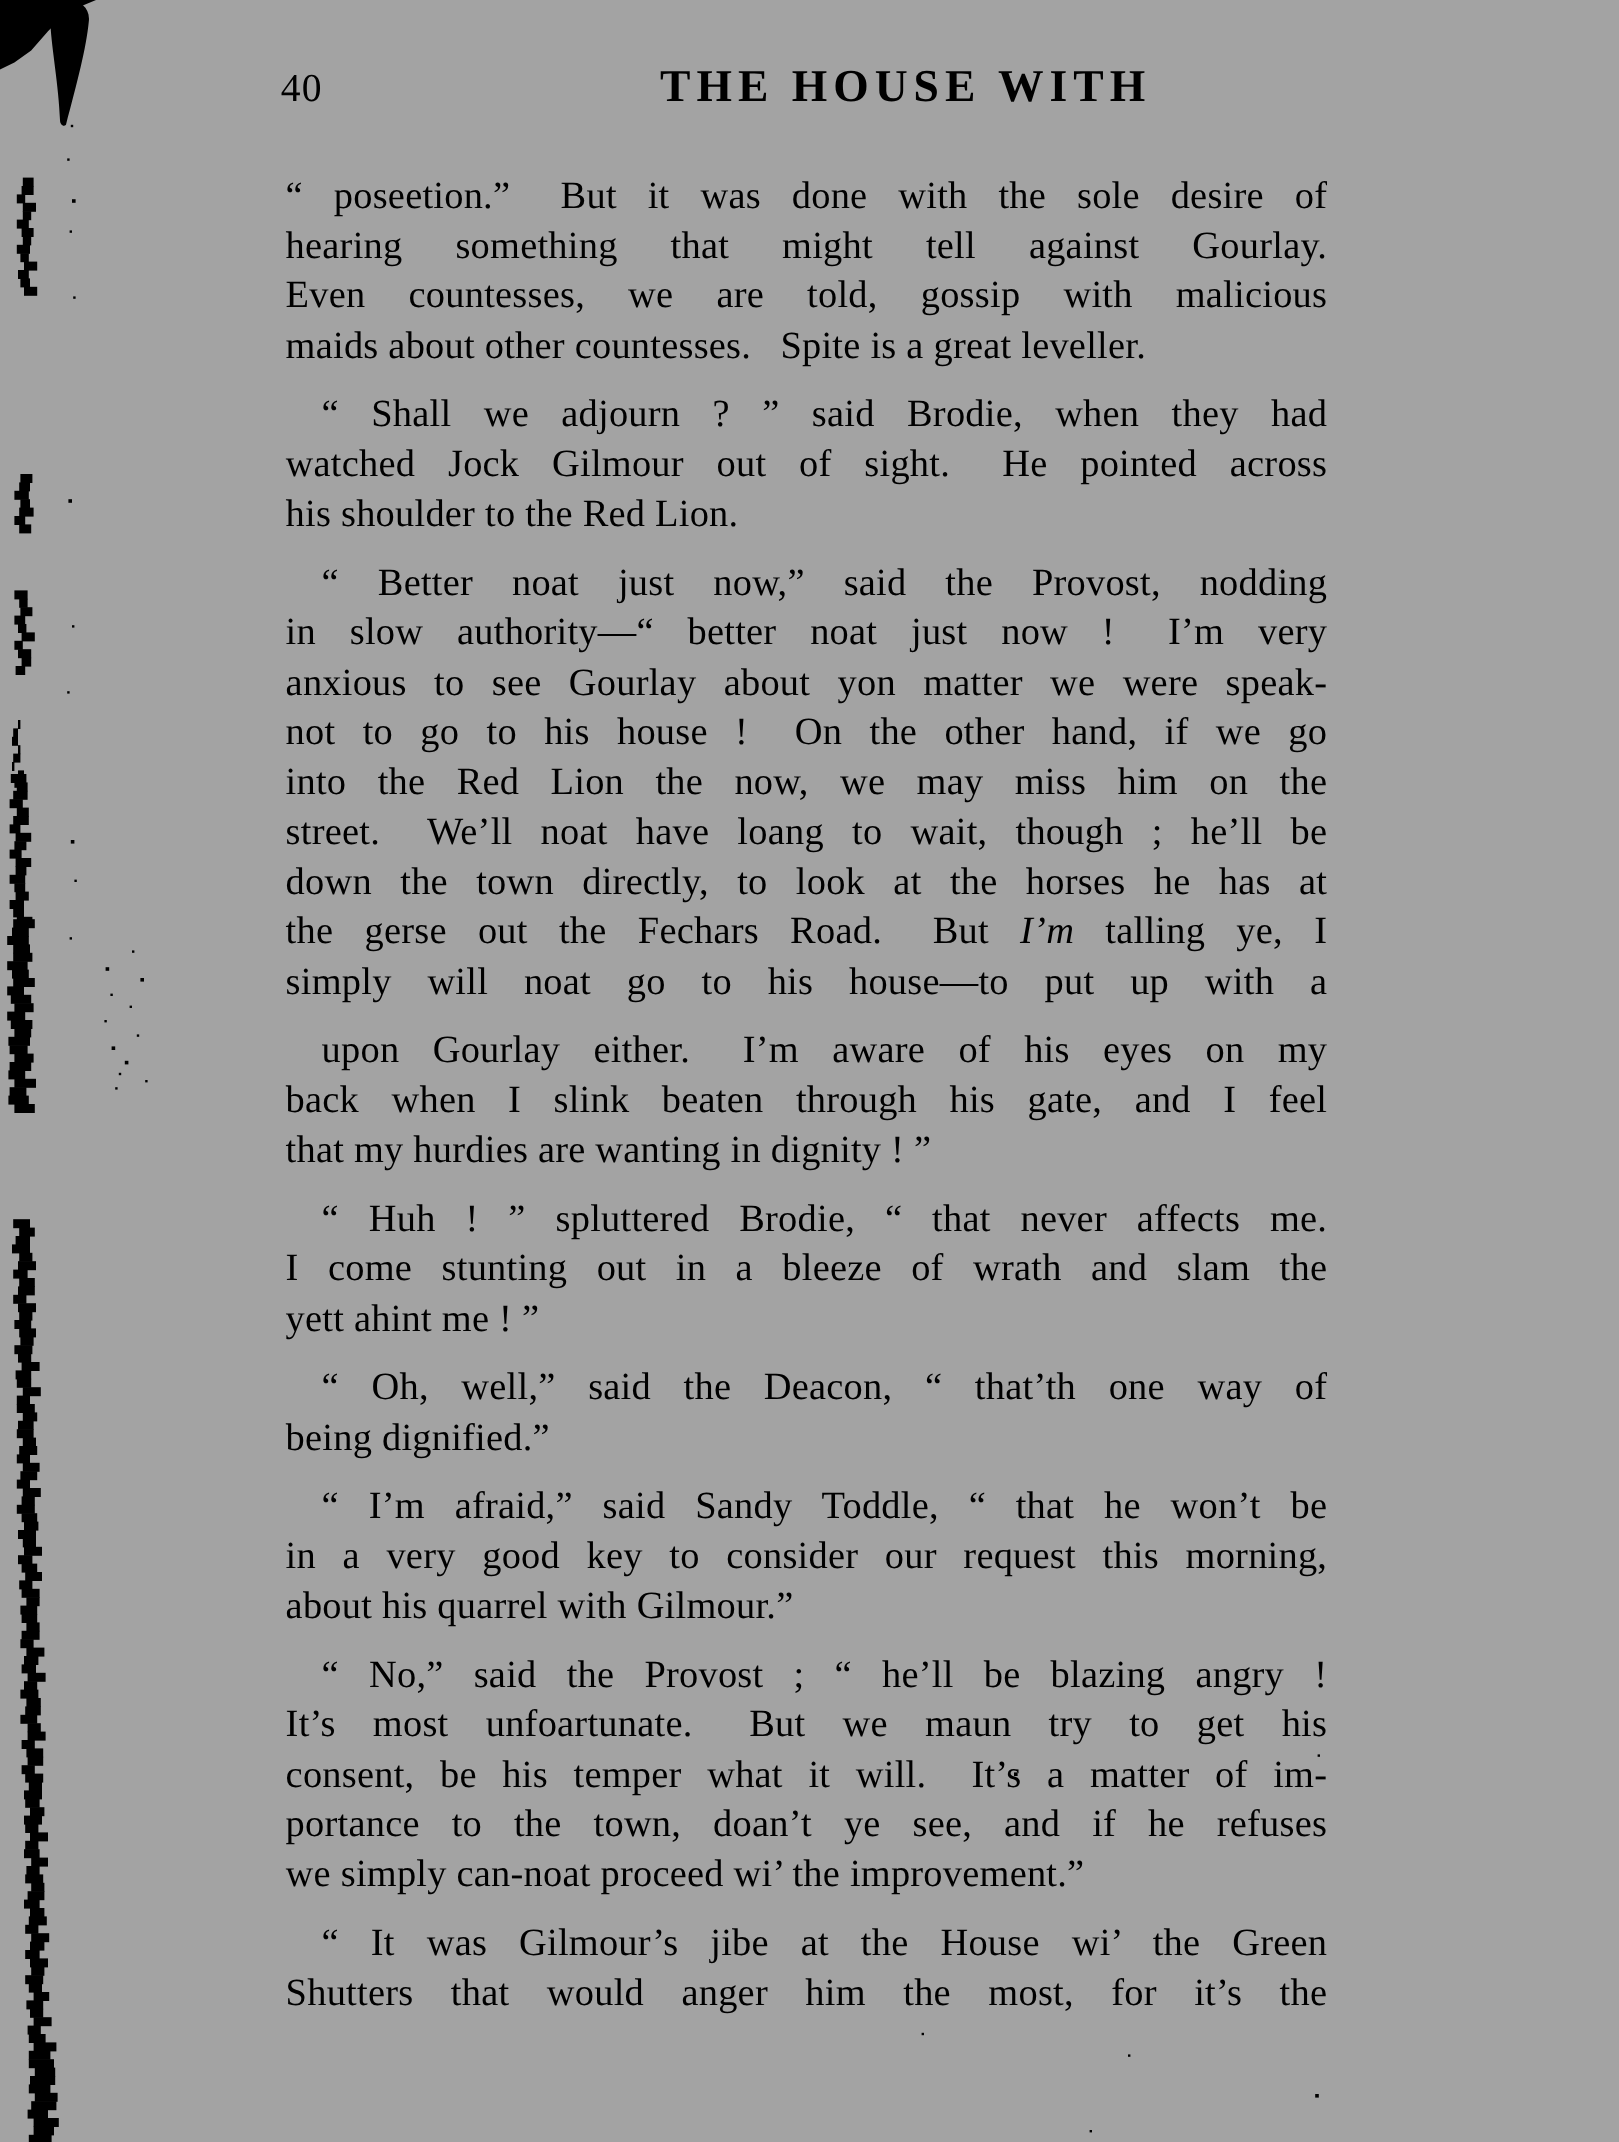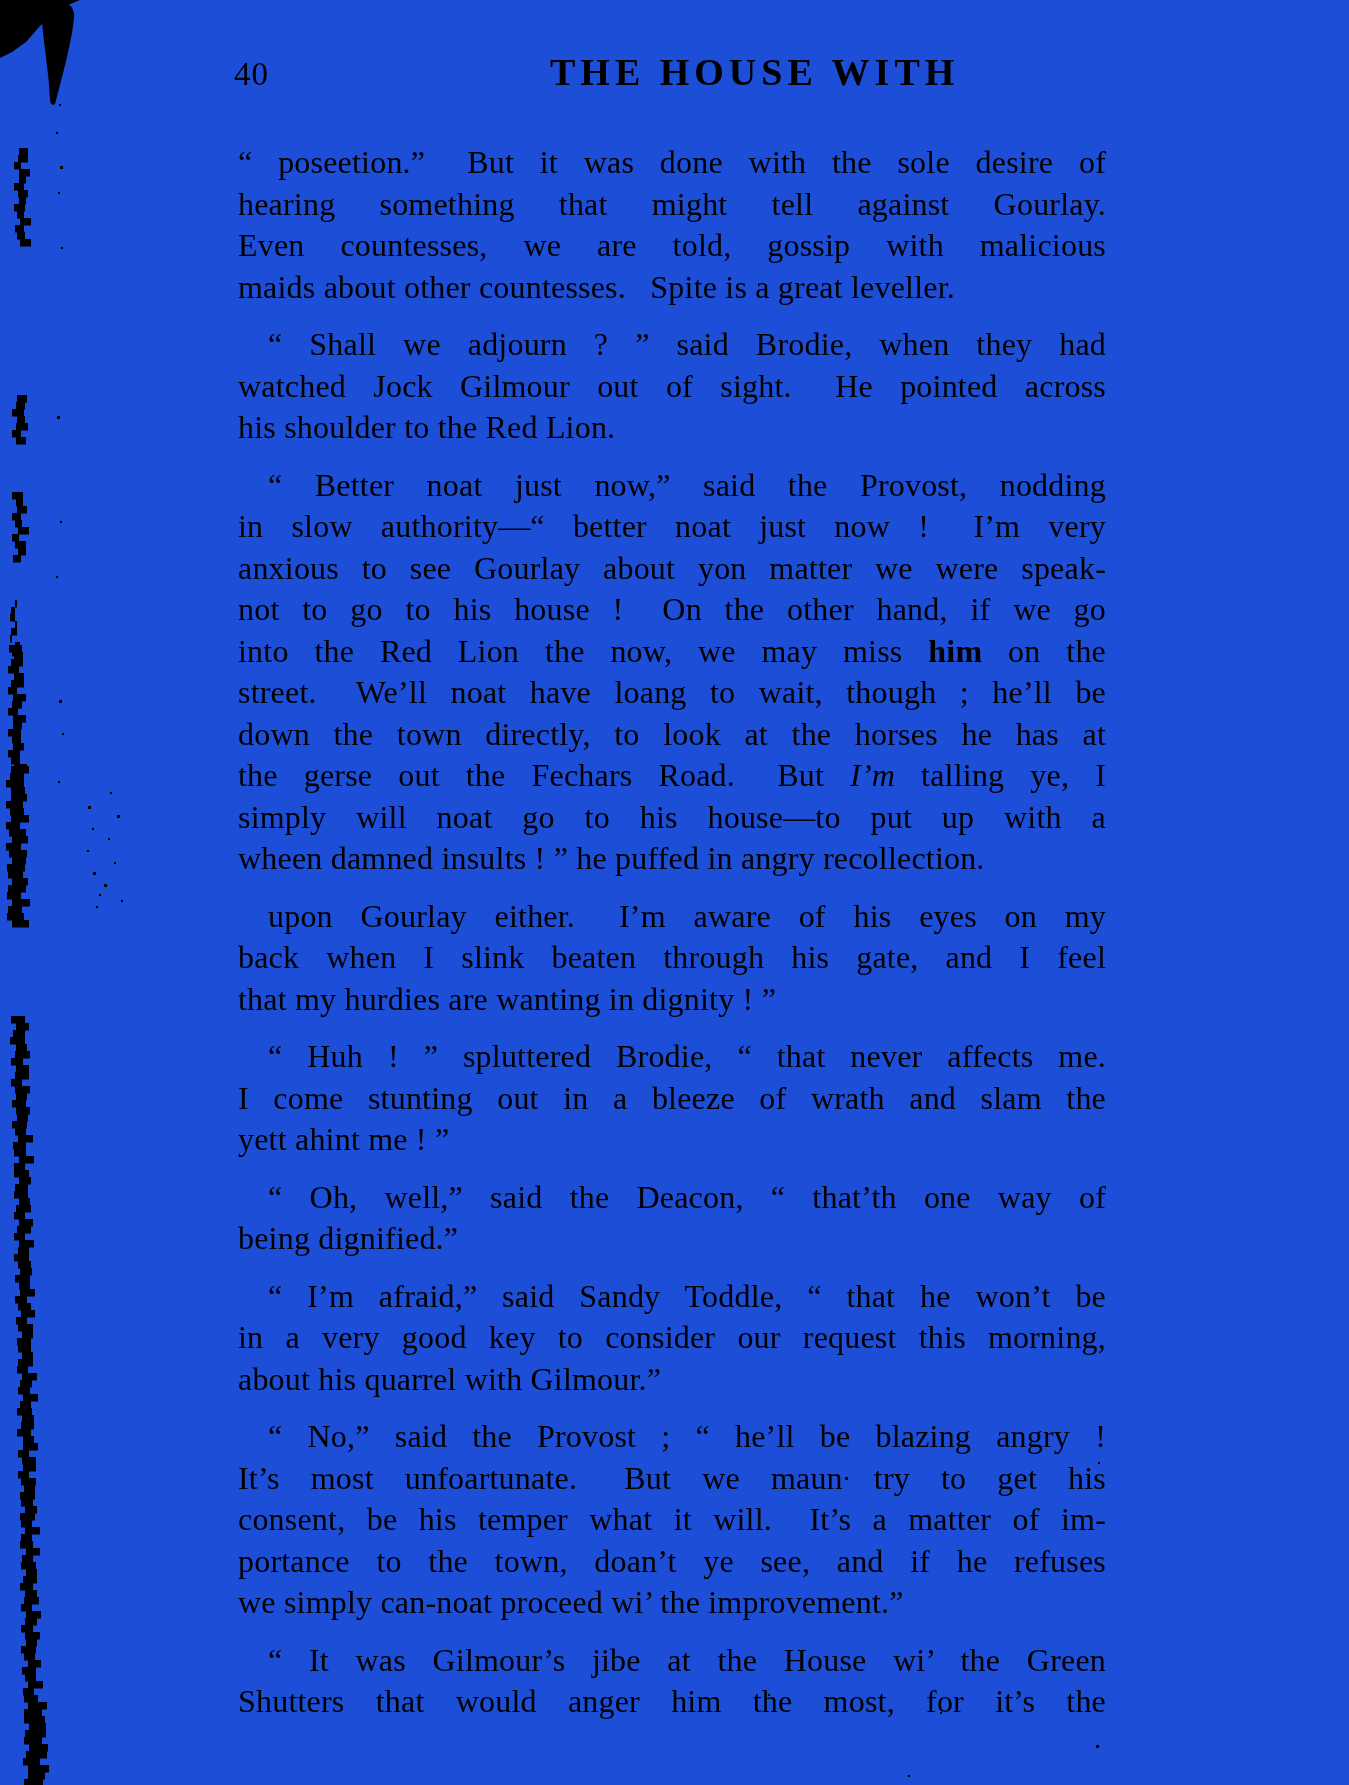--- a/index.html
+++ b/index.html
@@ -1,19 +1,19 @@
 <!DOCTYPE html>
 <html><head>
 <meta charset="utf-8">
 <style>
   html,body{margin:0;padding:0;background:#e8e8e8;}
   .page{
     position:relative;
     width:1349px;height:1785px;
-    background:#1d4ed8;
+    background:#a3a3a3;
     overflow:hidden;
     font-family:"Liberation Serif","DejaVu Serif",serif;
     color:#000000;
   }
   .artifacts{position:absolute;left:0;top:0;width:1349px;height:1785px;fill:#000;pointer-events:none;}
   .pageno{
     position:absolute;left:234px;top:56px;
     font-size:33px;letter-spacing:1px;
   }
   .running-title{
@@ -28,21 +28,21 @@
   }
   .para{margin:16px;padding:0;}
   .line{
     text-align:justify;
     text-align-last:justify;
     height:41.5px;overflow:hidden;
     hyphens:none;
   }
   .line.end{text-align-last:left;}
   .para.indent .line:first-child{text-indent:30px;}
-  .bold{font-weight:bold;}
+  .bold{font-weight:normal;}
   .italic{font-style:italic;}
 </style>
 </head>
 <body>
 
 <div class="page">
 
   <svg class="artifacts" id="artifacts" viewBox="0 0 1349 1785" xmlns="http://www.w3.org/2000/svg">
     <path d="M0,0 L80,0 L56,10 L40,26 L26,42 L12,52 L0,58 Z"></path>
     <path d="M46,4 C58,-4 76,2 74,18 C72,40 64,70 55,104 C53,106 50,104 50,100 C49,72 43,40 42,20 C42,10 43,7 46,4 Z"></path>
@@ -287,21 +287,20 @@
       <div class="para indent">
         <div class="line">“ Better noat just now,” said the Provost, nodding</div>
         <div class="line">in slow authority—“ better noat just now !  I’m very</div>
         <div class="line">anxious to see Gourlay about yon matter we were speak-</div>
         <div class="line">not to go to his house !  On the other hand, if we go</div>
         <div class="line">into the Red Lion the now, we may miss <span class="bold">him</span> on the</div>
         <div class="line">street.  We’ll noat have loang to wait, though ; he’ll be</div>
         <div class="line">down the town directly, to look at the horses he has at</div>
         <div class="line">the gerse out the Fechars Road.  But <span class="italic">I’m</span> talling ye, I</div>
         <div class="line">simply will noat go to his house—to put up with a</div>
-        <div class="line end">wheen damned insults ! ” he puffed in angry recollection.</div>
       </div>
       <div class="para indent">
         <div class="line">upon Gourlay either.  I’m aware of his eyes on my</div>
         <div class="line">back when I slink beaten through his gate, and I feel</div>
         <div class="line end">that my hurdies are wanting in dignity ! ”</div>
       </div>
       <div class="para indent">
         <div class="line">“ Huh ! ” spluttered Brodie, “ that never affects me.</div>
         <div class="line">I come stunting out in a bleeze of wrath and slam the</div>
         <div class="line end">yett ahint me ! ”</div>

